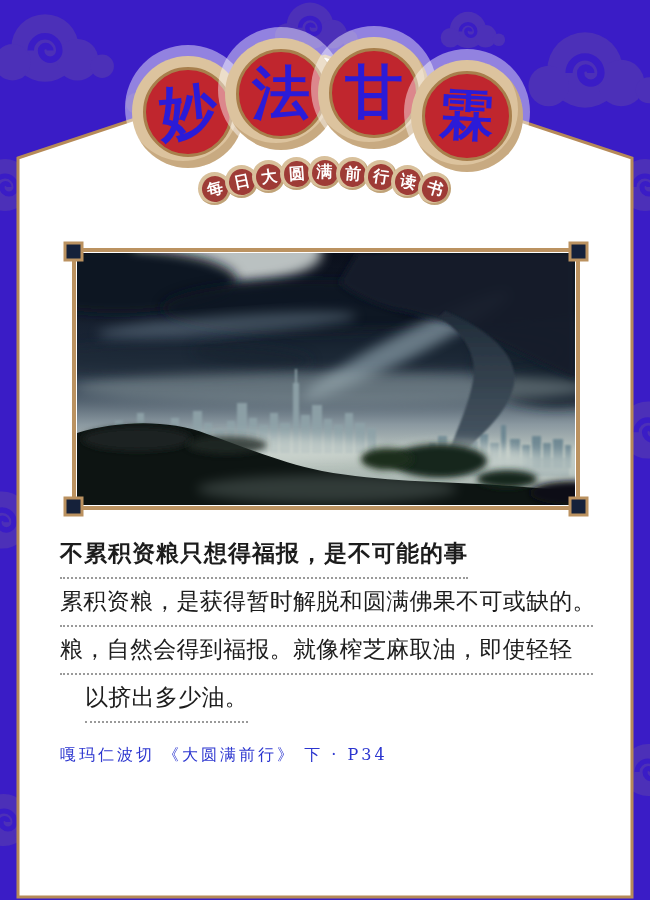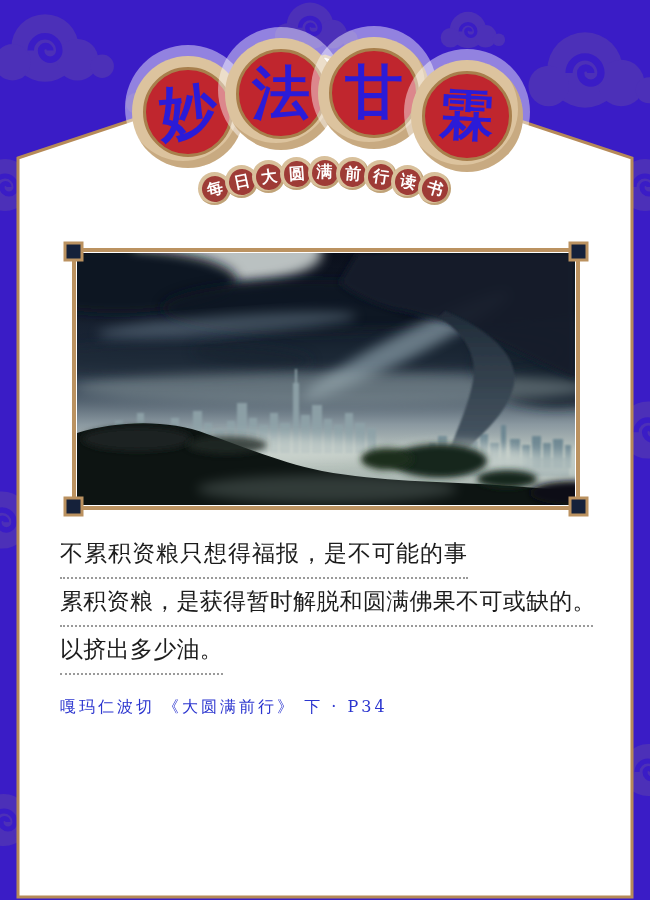--- a/index.html
+++ b/index.html
@@ -66,34 +66,35 @@
   .photo-frame{position:absolute;left:62px;top:242px;width:528px;height:274px;}
   .photo-frame svg{overflow:visible;}
 
   
   .article{
     position:absolute;left:60px;top:538px;width:533px;
     font-family:"Liberation Serif",serif;
     color:var(--c-text,#1c1c1c);
   }
   .article h1{
-    margin:0;font-size:23px;font-weight:normal;letter-spacing:1px;
+    margin:0;font-size:23px;font-weight:bold;letter-spacing:1px;
     width:fit-content;white-space:nowrap;
     padding-bottom:8px;
     border-bottom:2px dotted var(--c-rule,#9a9a9a);
   }
   .bodyline{
     font-size:23px;letter-spacing:0.3px;white-space:nowrap;
     padding:9px 0 10px 0;line-height:27px;
     border-bottom:2px dotted var(--c-rule,#9a9a9a);
   }
   .bodyline.last{border-bottom:none;}
   .bodyline.last span{
     display:inline-block;padding-bottom:10px;
     border-bottom:2px dotted var(--c-rule,#9a9a9a);
+    margin-left:25px;
   }
   .citation{
     margin-top:12px;
     font-family:"DejaVu Serif",serif;
     font-size:16px;letter-spacing:3px;
     color:var(--c-cite,#2b35cf);
   }
 </style>
 </head>
 <body>
@@ -302,19 +303,20 @@
         <rect x="508" y="1" width="17" height="17"></rect>
         <rect x="3" y="256" width="17" height="17"></rect>
         <rect x="508" y="256" width="17" height="17"></rect>
       </g>
     </svg>
   </div>
 
   <div class="article">
     <h1>不累积资粮只想得福报，是不可能的事</h1>
     <div class="bodyline">累积资粮，是获得暂时解脱和圆满佛果不可或缺的。</div>
+    <div class="bodyline">粮，自然会得到福报。就像榨芝麻取油，即使轻轻</div>
     <div class="bodyline last">
       <span>以挤出多少油。</span>
     </div>
     <div class="citation">嘎玛仁波切 《大圆满前行》 下 · P34</div>
   </div>
 
 </div>
 
 </body></html>

